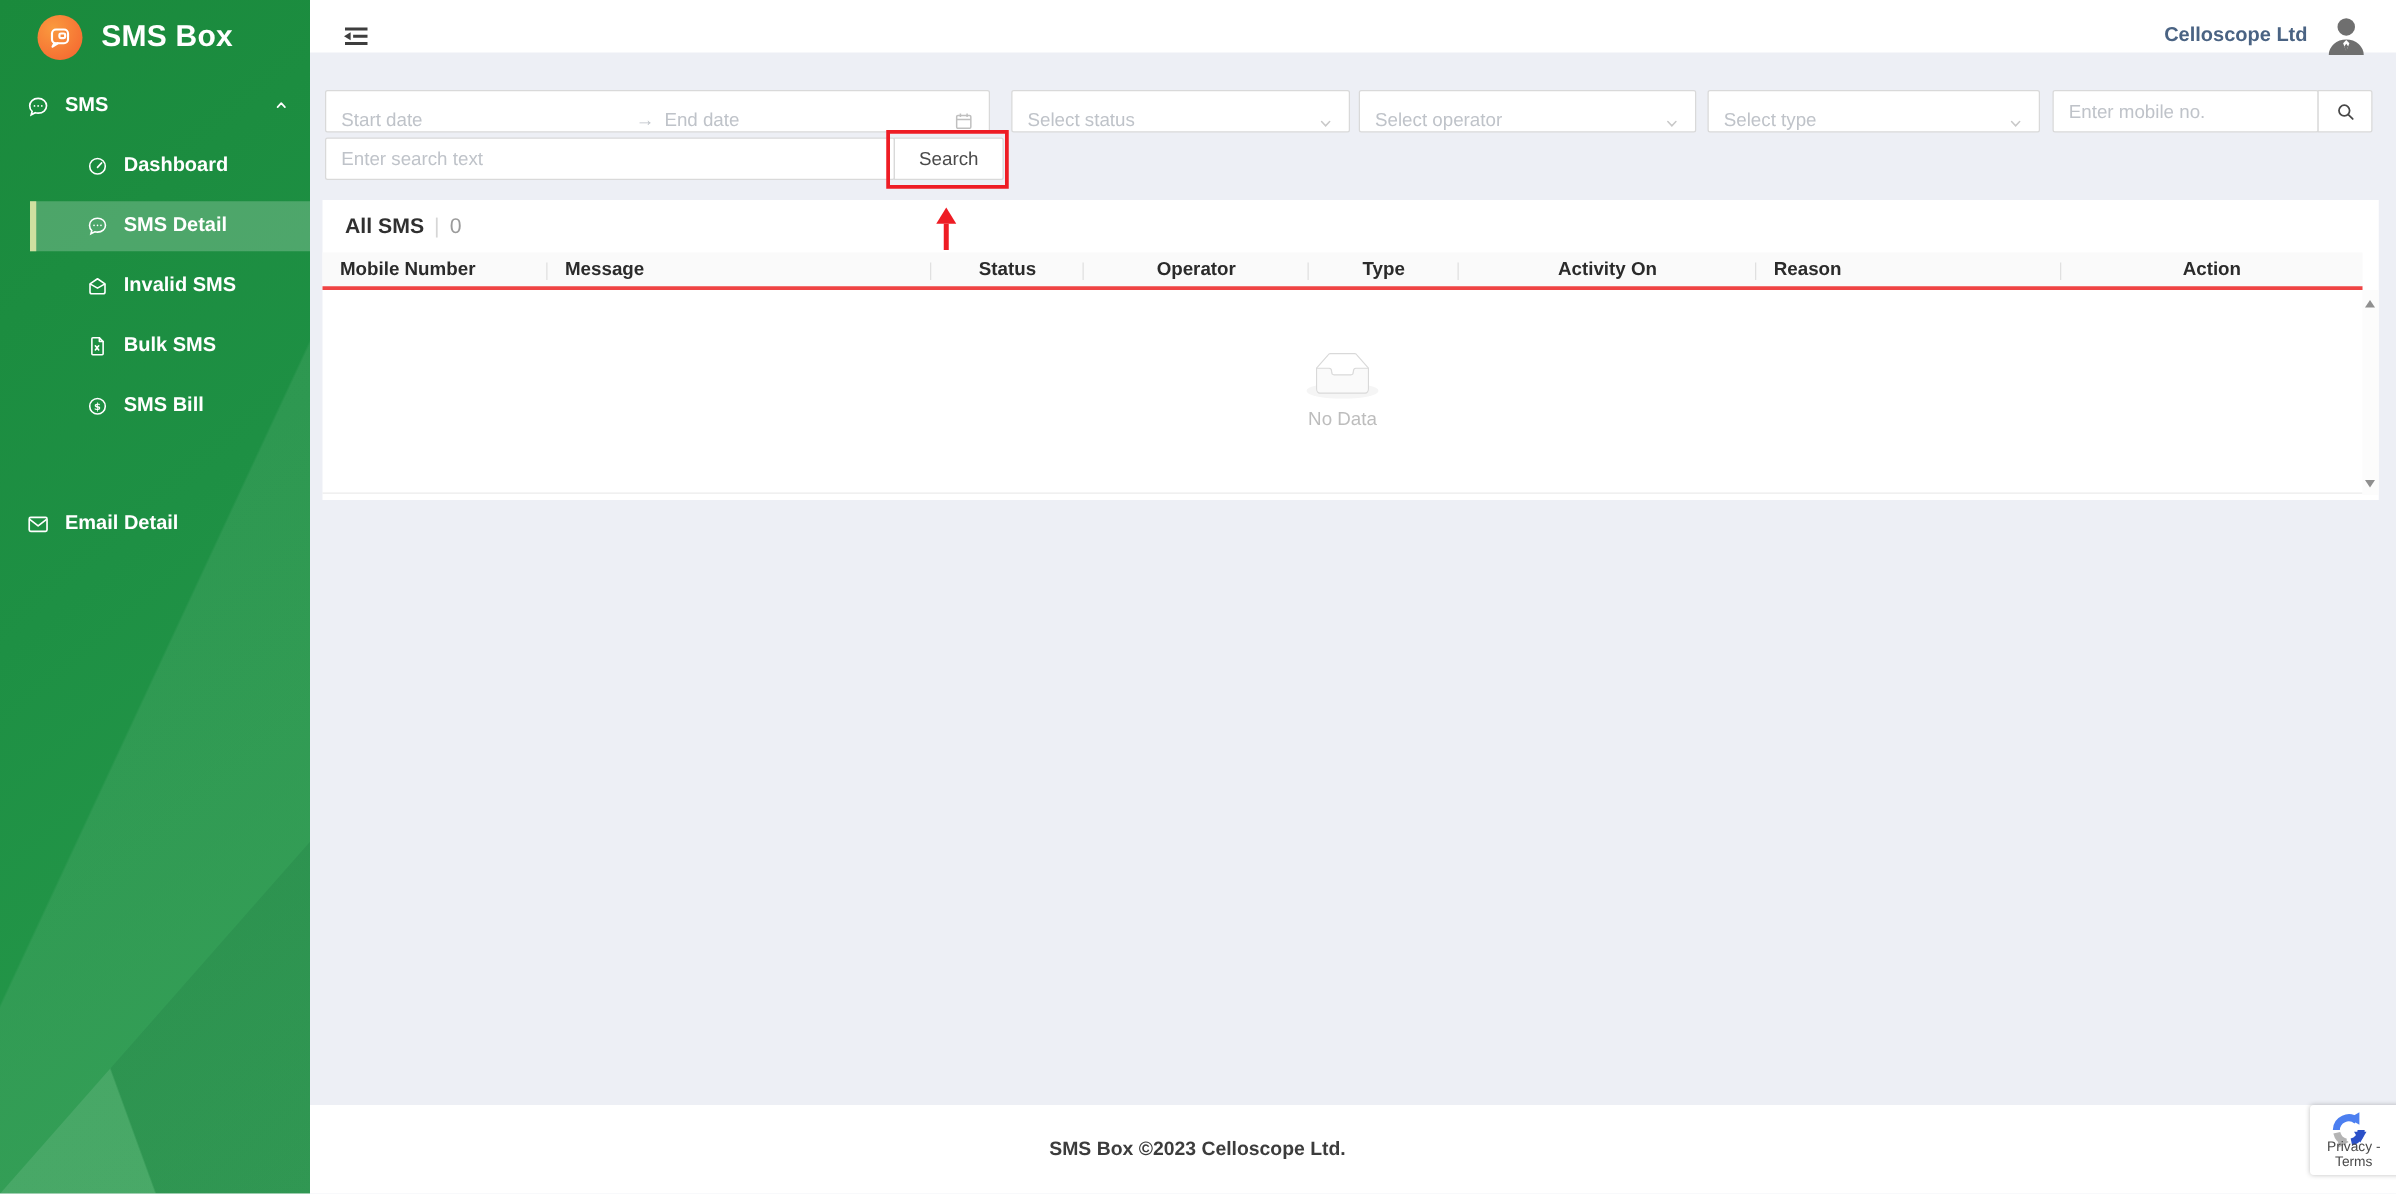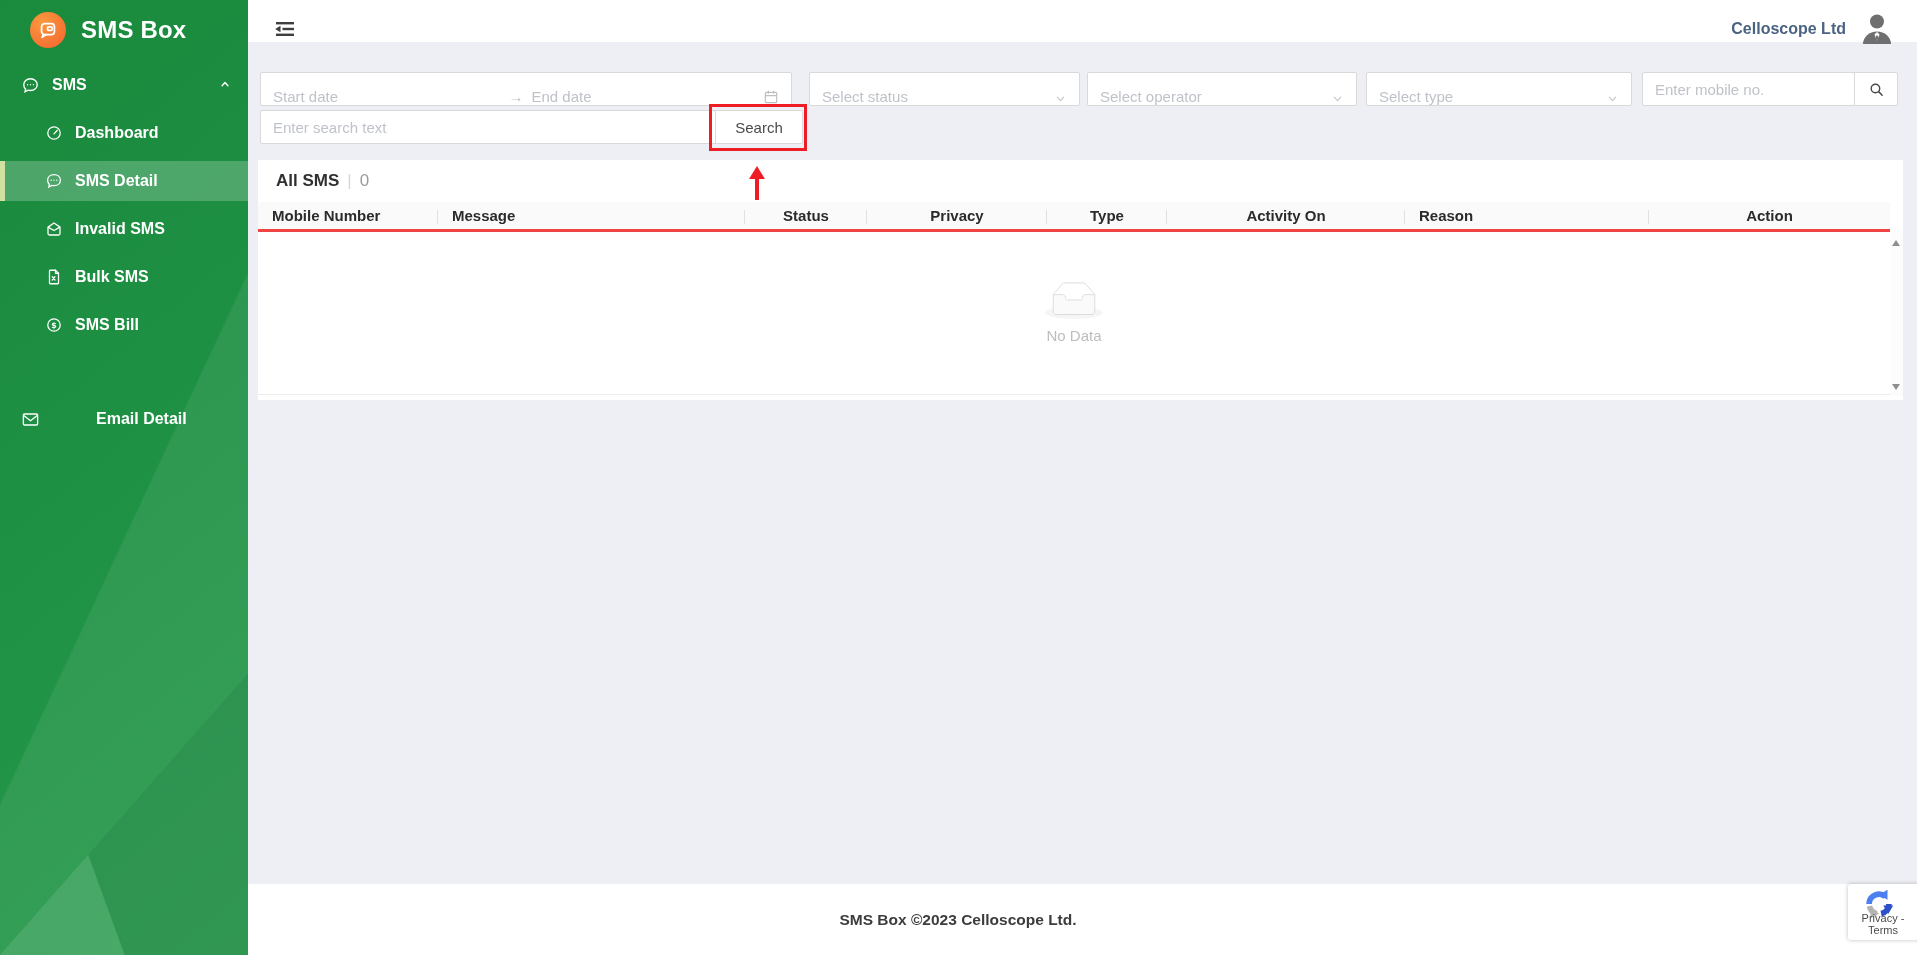--- a/index.html
+++ b/index.html
@@ -16,21 +16,21 @@
              background:linear-gradient(70deg, rgba(255,255,255,0.10) 34%, rgba(10,80,45,0.12) 34.4%);
              clip-path:polygon(0 100%, 100% 12%, 100% 100%); }
   .brand { position:absolute; left:0; top:0; width:248px; height:60px; display:flex; align-items:center; padding-left:30px; z-index:3; }
   .brand-badge { width:36px; height:36px; border-radius:50%;
              background:radial-gradient(circle at 35% 30%, #fa9a3e, #f4612f); display:flex; align-items:center; justify-content:center; }
   .brand-text { color:#fff; font-size:24px; font-weight:700; margin-left:15px; letter-spacing:.2px; }
   .side-item { position:absolute; left:0; width:248px; height:40px; display:flex; align-items:center;
              color:#fff; font-size:16px; font-weight:600; z-index:3; cursor:pointer; }
   .side-item .lbl { margin-left:12px; }
   .lvl1 { padding-left:21px; }
-  .lvl2 { padding-left:45px; }
+  .lvl2 { padding-left:45px;margin-left:24px; }
   .side-item.active { background:rgba(255,255,255,0.22); }
   .side-item.active::before { content:""; position:absolute; left:0; top:0; width:5px; height:40px; background:#cfe0a0; }
   .chev { position:absolute; right:16px; top:12px; }
   .micon { flex:none; display:flex; align-items:center; }
 
   
   .topbar { position:absolute; left:248px; top:0; right:0; height:42px; background:#fff; z-index:2; }
   .fold-btn { position:absolute; left:26px; top:17px; width:26px; height:24px; display:flex; align-items:center; cursor:pointer; }
   .userbox { position:absolute; right:22px; top:0; height:58px; display:flex; align-items:center; gap:13px; cursor:pointer; }
   .username { color:#4a6383; font-weight:700; font-size:16px; }
@@ -164,21 +164,21 @@
       <span class="micon">
         <svg width="18" height="18" viewBox="0 0 24 24" fill="none" stroke="#fff" stroke-width="1.7">
           <circle cx="12" cy="12" r="8.3"></circle>
           <text x="12" y="15.8" font-size="10.5" fill="#fff" stroke="none" text-anchor="middle" font-family="DejaVu Sans, sans-serif">$</text>
         </svg>
       </span>
       <span class="lbl">SMS Bill</span>
     </div>
 
 
-    <div class="side-item lvl1" style="top:399px;gap:44px;">
+    <div class="side-item lvl1" style="top:399px;">
       <span class="micon">
         <svg width="19" height="19" viewBox="0 0 24 24" fill="none" stroke="#fff" stroke-width="1.7" stroke-linejoin="round">
           <rect x="3" y="5" width="18" height="14" rx="1.5"></rect>
           <polyline points="3.5,7 12,13.5 20.5,7"></polyline>
         </svg>
       </span>
       <span class="lbl">Email Detail</span>
     </div>
   </div>
 
@@ -256,21 +256,21 @@
     <div class="panel-title">
       <span class="pt-main">All SMS</span>
       <span class="pt-div">|</span>
       <span class="pt-count">0</span>
     </div>
 
     <div class="thead">
       <div class="th c0">Mobile Number</div>
       <div class="th c1">Message</div>
       <div class="th c2 center">Status</div>
-      <div class="th c3 center">Privacy</div>
+      <div class="th c3 center">Operator</div>
       <div class="th c4 center">Type</div>
       <div class="th c5 center">Activity On</div>
       <div class="th c6">Reason</div>
       <div class="th c7 center">Action</div>
     </div>
 
     <div class="tbody">
       <svg width="58" height="37" viewBox="0 0 64 41">
         <g transform="translate(0 1)" fill="none" fill-rule="evenodd">
           <ellipse fill="#f5f5f5" cx="32" cy="33" rx="32" ry="7"></ellipse>

